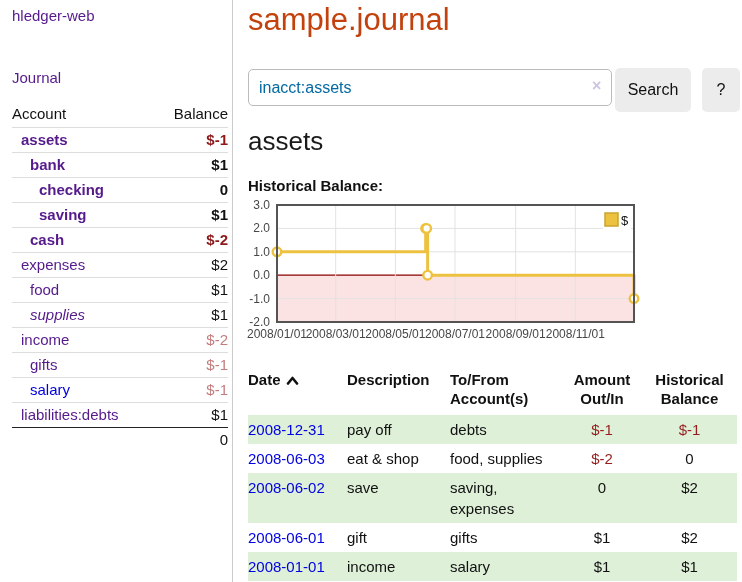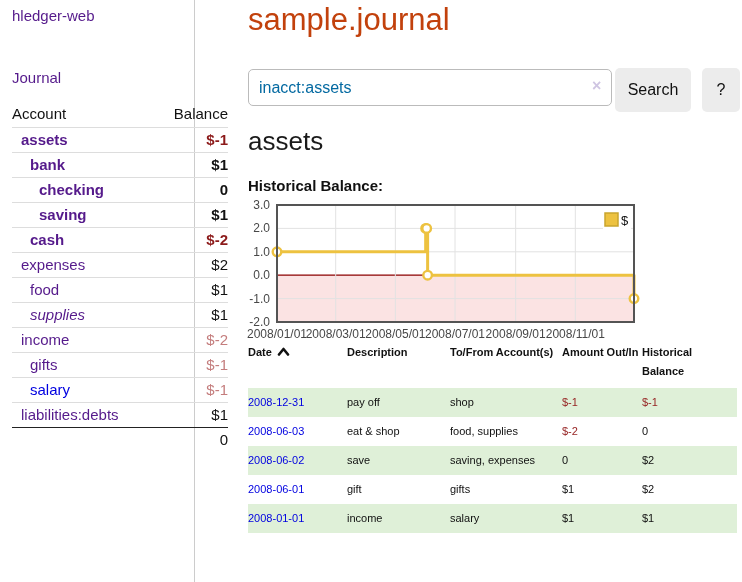--- a/index.html
+++ b/index.html
@@ -4,21 +4,21 @@
 <style>
   * { box-sizing: border-box; }
   html,body { margin:0; padding:0; }
   body {
     width:742px; height:582px; position:relative; overflow:hidden;
     background:#fff; font-family:"Liberation Sans", sans-serif; color:#111;
   }
   a { text-decoration:none; }
 
   
-  .sidebar { position:absolute; left:0; top:0; width:195px; height:582px;
+  .sidebar { position:absolute; left:0; top:0; width:233px; height:582px;
              border-right:1px solid #ccc; }
   .app-title { position:absolute; left:12px; top:7px; font-size:15px; color:#551a8b; }
   .journal-link { position:absolute; left:12px; top:69px; font-size:15px; color:#551a8b; }
   .acct-table { position:absolute; left:12px; top:104px; width:216px; font-size:15px; }
   .acct-head { display:flex; justify-content:space-between; padding:1px 0 5px 0; color:#111; }
   .acct-row { display:flex; justify-content:space-between; border-top:1px solid #ddd;
               padding:3px 0; line-height:18px; }
   .acct-row .bal { text-align:right; }
   .bold { font-weight:bold; }
   .lnk-purple { color:#551a8b; }
@@ -39,25 +39,25 @@
          border-radius:5px; font-size:16px; color:#111; cursor:pointer;
          font-family:"Liberation Sans", sans-serif; }
   .search-btn { left:615px; width:76px; }
   .help-btn { left:702px; width:38px; }
   .account-heading { position:absolute; left:248px; top:126px; font-size:26px;
                      font-weight:normal; color:#1a1a1a; margin:0; }
   .chart-label { position:absolute; left:248px; top:177px; font-size:15px; font-weight:bold; }
   .chart-svg { position:absolute; left:240px; top:198px; }
 
   
-  .register { position:absolute; left:248px; top:341px; width:489px; border-collapse:collapse;
-              table-layout:fixed; font-size:11px; }
+  .register { position:absolute; left:248px; top:368px; width:489px; border-collapse:collapse;
+              table-layout:fixed; font-size:15px; }
   .register th { font-weight:bold; text-align:left; vertical-align:top;
                  padding:2px 0 7px 0; line-height:19px; }
-  .register th.num, .register td.num { text-align:left; }
+  .register th.num, .register td.num { text-align:center; }
   .register td { vertical-align:top; padding:4px 0; line-height:21px; }
   .register tr.green { background:#dff0d8; }
   .register td.date a { color:#0000e0; }
   .register td.neg { color:#941f1f; }
   .sort-icon { display:inline-block; margin-left:5px; }
 </style>
 </head>
 <body>
 
 <div class="sidebar">
@@ -188,21 +188,21 @@
       <th>Description</th>
       <th>To/From Account(s)</th>
       <th class="num">Amount Out/In</th>
       <th class="num">Historical Balance</th>
     </tr>
   </thead>
   <tbody id="reg-rows">
       <tr class="green">
         <td class="date"><a href="#">2008-12-31</a></td>
         <td class="">pay off</td>
-        <td class="">shop</td>
+        <td class="">debts</td>
         <td class="num neg">$-1</td>
         <td class="num neg">$-1</td>
       </tr>
       <tr class="">
         <td class="date"><a href="#">2008-06-03</a></td>
         <td class="">eat &amp; shop</td>
         <td class="">food, supplies</td>
         <td class="num neg">$-2</td>
         <td class="num">0</td>
       </tr>

